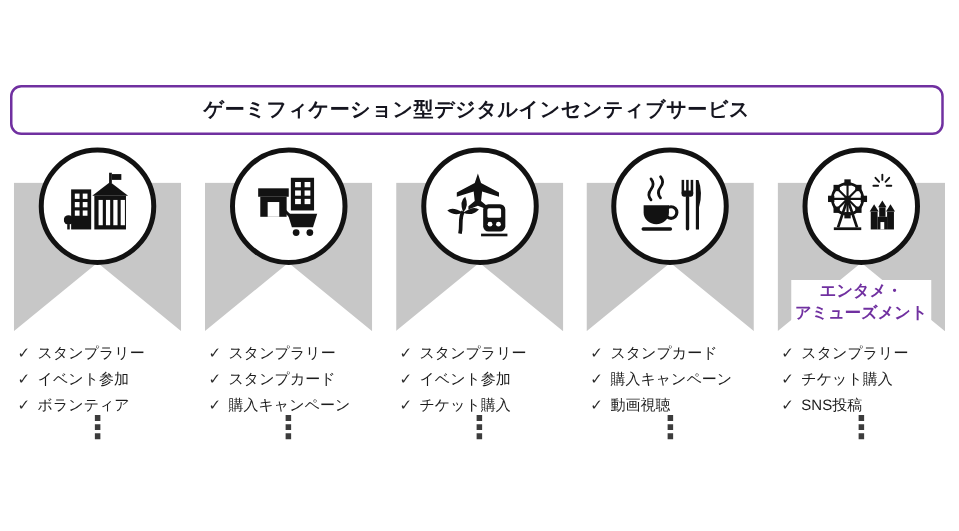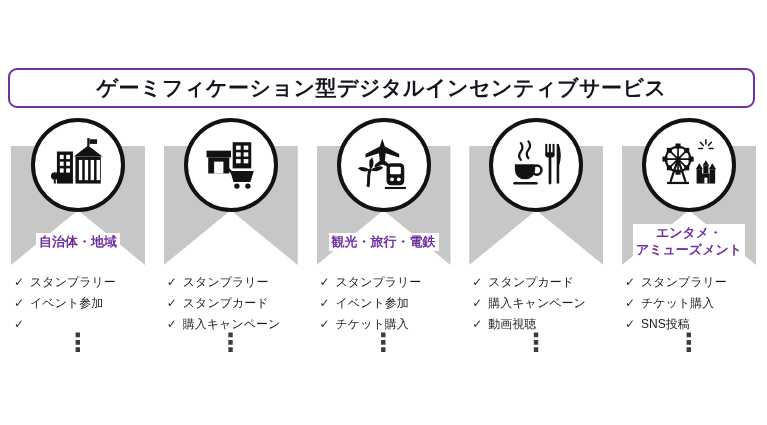--- a/index.html
+++ b/index.html
@@ -6,21 +6,21 @@
   .stage{
     position:relative;width:767px;height:425px;background:#ffffff;overflow:hidden;
     font-family:"Liberation Sans","DejaVu Sans",sans-serif;
   }
   .title-box{
     position:absolute;left:8px;top:68px;width:747px;height:40px;
     border:2px solid #7030a0;border-radius:9px;background:#fff;
     display:flex;align-items:center;justify-content:center;box-sizing:border-box;
   }
   .title-box span{
-    font-size:21px;font-weight:700;color:#15151f;letter-spacing:0.5px;
+    font-size:16px;font-weight:700;color:#15151f;letter-spacing:0.5px;
   }
   .columns{
     position:absolute;left:0;top:118px;width:767px;box-sizing:border-box;
     padding:0 4px;display:flex;justify-content:space-between;
   }
   .column{position:relative;width:148px;height:270px;}
   .banner{
     position:absolute;left:50%;transform:translateX(-50%);top:28px;
     width:134px;height:119px;background:#c7c7c7;z-index:1;
     clip-path:polygon(0 0,100% 0,100% 100%,50% 54%,0 100%);
@@ -79,34 +79,32 @@
               <rect x="18" y="28" width="4.5" height="5"></rect>
             <rect x="10.5" y="36" width="4.5" height="5"></rect>
               <rect x="18" y="36" width="4.5" height="5"></rect>
             <rect x="33" y="26" width="4" height="24"></rect>
               <rect x="40" y="26" width="4" height="24"></rect>
             <rect x="47" y="26" width="4" height="24"></rect>
               <rect x="54" y="26" width="4" height="24"></rect>
           </g>
         </svg>
       </div>
-      <div class="cat-label">
-        <span>自治体・地域</span>
-      </div>
       <ul class="items">
         <li class="item">
           <span class="check">✓</span>
           <span>スタンプラリー</span>
         </li>
         <li class="item">
           <span class="check">✓</span>
           <span>イベント参加</span>
         </li>
         <li class="item">
           <span class="check">✓</span>
+          <span>ボランティア</span>
         </li>
       </ul>
       <div class="more">⋮</div>
     </div>
 
     <div class="column">
       <div class="banner"></div>
       <div class="icon-circle">
         <svg width="54" height="54" viewBox="0 0 64 64" aria-hidden="true">
           <g fill="#121212">
@@ -158,23 +156,20 @@
             <circle cx="49.5" cy="49" r="2.3"></circle>
           </g>
           <path d="M13 58 C15 50 12 44 16 37" stroke="#121212" stroke-width="3.5" fill="none"></path>
           <g fill="#121212">
             <path d="M16 38 Q6 32 1 36 Q8 42 16 38"></path>
             <path d="M16 38 Q12 27 18 23 Q22 32 16 38"></path>
             <path d="M16 38 Q26 31 31 35 Q24 42 16 38"></path>
           </g>
           <rect x="33" y="58" width="25" height="2.5" fill="#121212"></rect>
         </svg>
-      </div>
-      <div class="cat-label">
-        <span>観光・旅行・電鉄</span>
       </div>
       <ul class="items">
         <li class="item">
           <span class="check">✓</span>
           <span>スタンプラリー</span>
         </li>
         <li class="item">
           <span class="check">✓</span>
           <span>イベント参加</span>
         </li>

